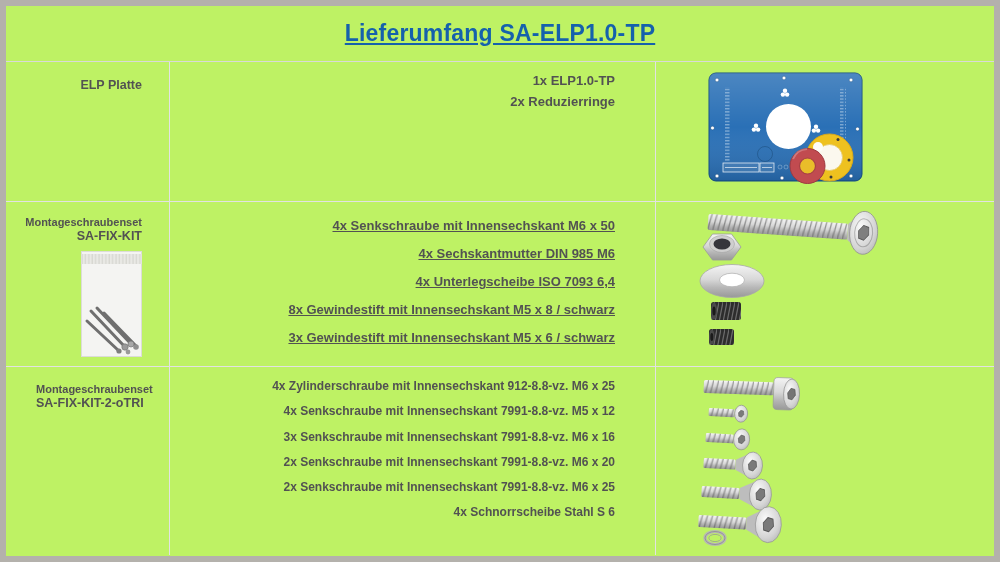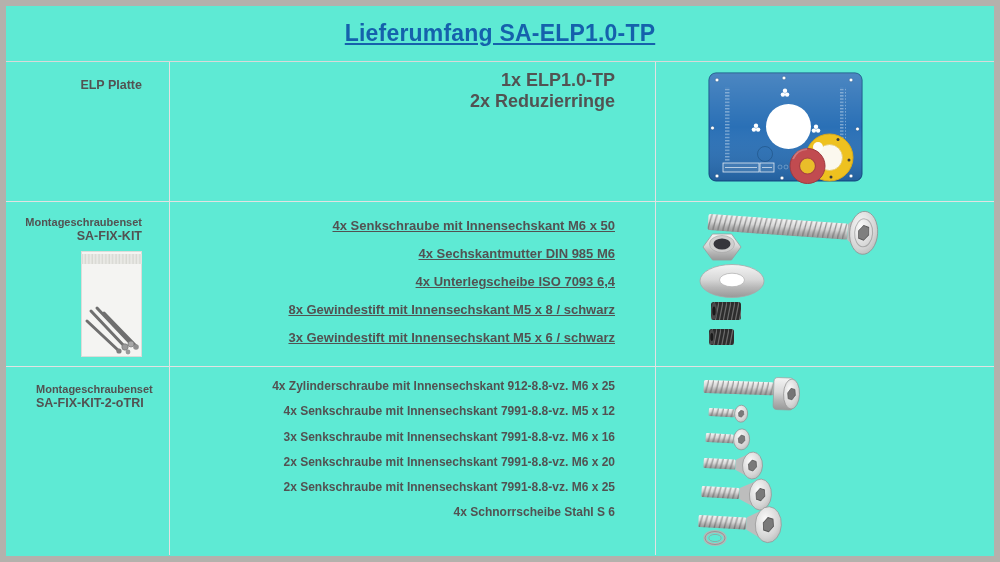--- a/index.html
+++ b/index.html
@@ -13,21 +13,21 @@
   }
   *{box-sizing:border-box;margin:0;padding:0;}
   body{
     font-family:"Liberation Sans","DejaVu Sans",sans-serif;
     background:#ffffff;
   }
   .page{
     position:relative;
     width:1000px;height:562px;
     border:6px solid var(--border-gray);
-    background:#5eead4;
+    background:#bef264;
     overflow:hidden;
   }
   .title-bar{
     height:56px;
     border-bottom:1px solid #d9d9d9;
     display:flex;align-items:center;justify-content:center;
   }
   .title{
     font-size:23px;
     font-weight:bold;
@@ -52,21 +52,21 @@
   .label-small{font-size:11px;line-height:14px;}
   .label-big{font-size:12.5px;line-height:15px;}
   .cell-items{
     width:486px;
     border-right:1px solid var(--divider-gray);
     text-align:right;
     padding-right:40px;
     color:var(--text-gray);
     font-weight:bold;
   }
-  .items-r1{padding-top:8px;font-size:18px;line-height:21px;}
+  .items-r1{padding-top:8px;font-size:13px;line-height:21px;}
   .items-r2{padding-top:10px;font-size:13px;line-height:28px;text-decoration:underline;}
   .items-r3{padding-top:7px;font-size:12px;line-height:25.3px;}
   .cell-image{flex:1;position:relative;}
   .abs{position:absolute;}
 </style>
 </head>
 <body>
 
 <div class="page">
 

